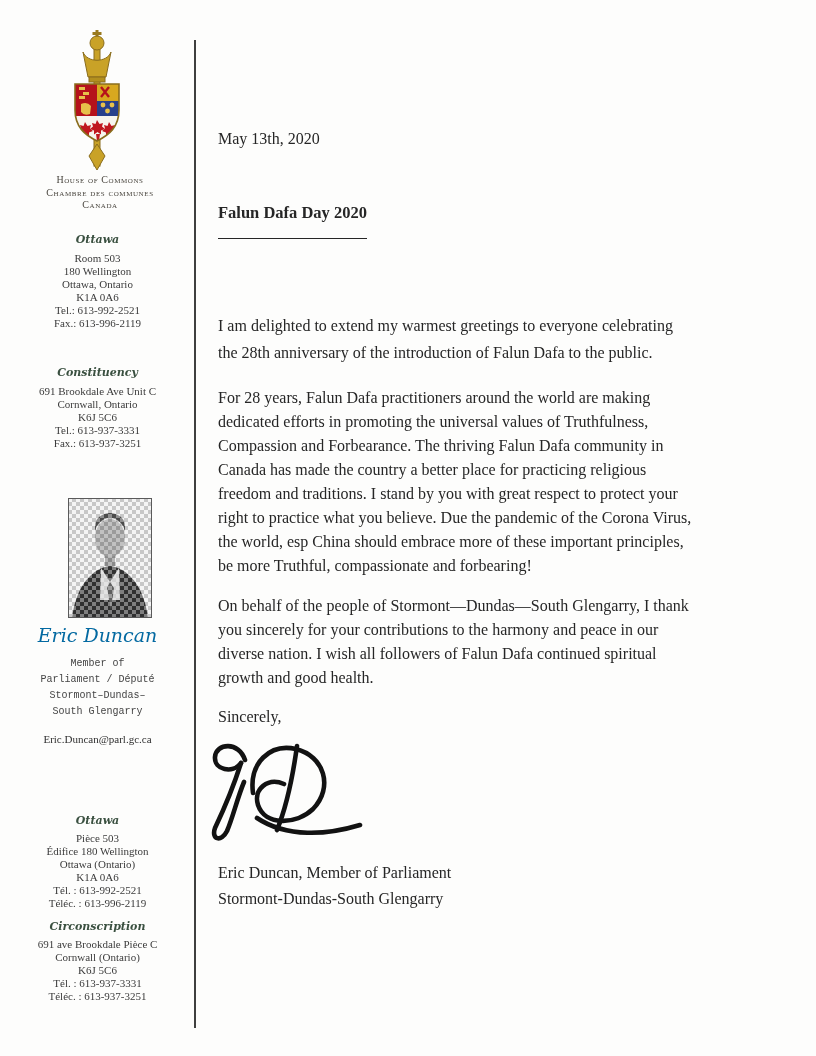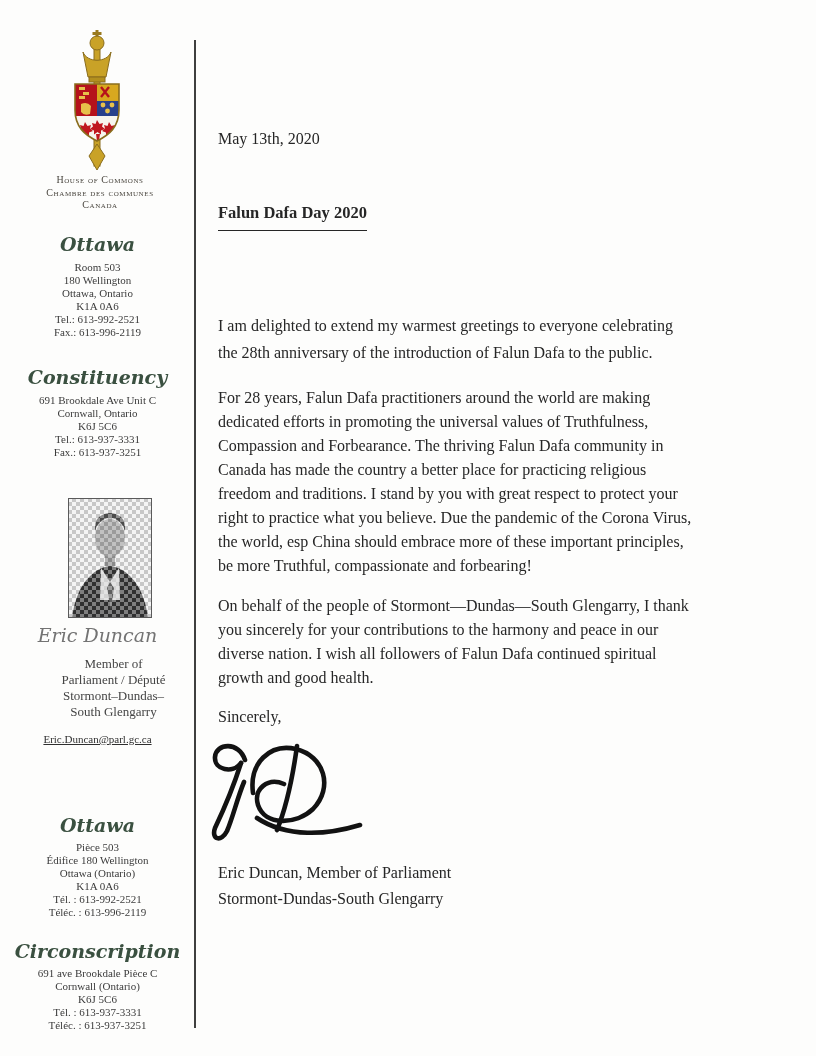--- a/index.html
+++ b/index.html
@@ -17,50 +17,50 @@
   .divider{position:absolute;left:194px;top:40px;width:2px;height:988px;background:#3f3f3f;}
   .crest{position:absolute;left:53px;top:30px;}
   .org{
     position:absolute;left:10px;top:174px;width:180px;
     font-variant:small-caps;font-size:10px;line-height:12.5px;
     letter-spacing:0.6px;color:#4a463f;white-space:pre-line;
   }
   .script-head{
     font-family:"DejaVu Serif", serif;
     font-style:italic;font-weight:bold;
-    font-size:19px;color:#3a5040;
+    font-size:11px;color:#3a5040;
   }
   .addr{
     font-size:11px;line-height:13px;color:#3b3b3b;white-space:pre-line;
   }
   .blk{position:absolute;left:5px;width:185px;}
   .b-ottawa-en{top:233px;}   .b-ottawa-en .addr{margin-top:6px;}
   .b-constit{top:366px;}     .b-constit .addr{margin-top:6px;}
   .b-ottawa-fr{top:814px;}   .b-ottawa-fr .addr{margin-top:5px;}
-  .b-circon{top:940px;}      .b-circon .addr{margin-top:5px;}
+  .b-circon{top:920px;}      .b-circon .addr{margin-top:5px;}
   .photo{position:absolute;left:68px;top:498px;width:84px;height:120px;}
   .member-name{
     position:absolute;left:5px;top:624px;width:185px;
     font-family:"DejaVu Serif", serif;font-style:italic;
-    font-size:19px;color:#737373;
+    font-size:19px;color:#0369a1;
   }
   .member-title{
-    position:absolute;left:21px;top:656px;width:185px;
-    font-size:13px;line-height:16px;color:#444;white-space:pre-line;
+    position:absolute;left:5px;top:656px;width:185px;
+    font-size:10px;line-height:16px;color:#444;white-space:pre-line;font-family:Liberation Mono, monospace;
   }
   .member-email{
     position:absolute;left:5px;top:733px;width:185px;
-    font-size:11px;color:#2f2f2f;text-decoration:underline;
+    font-size:11px;color:#2f2f2f;
   }
   
   .ltr{position:absolute;left:218px;width:585px;font-size:16px;}
   .date{top:130px;}
   .subject{
     top:203px;font-weight:bold;font-size:16.5px;
-    width:auto;border-bottom:1.6px solid #262626;padding-bottom:7px;
+    width:auto;border-bottom:1.6px solid #262626;padding-bottom:15px;
   }
   .salutation{top:270px;}
   .para{line-height:24px;white-space:pre-line;font-size:16px;}
   .p1{top:312px;line-height:27px;}
   .p2{top:386px;}
   .p3{top:594px;}
   .closing{top:708px;}
   .signature{position:absolute;left:200px;top:733px;}
   .signoff{top:860px;line-height:26px;white-space:pre-line;}
 </style>

